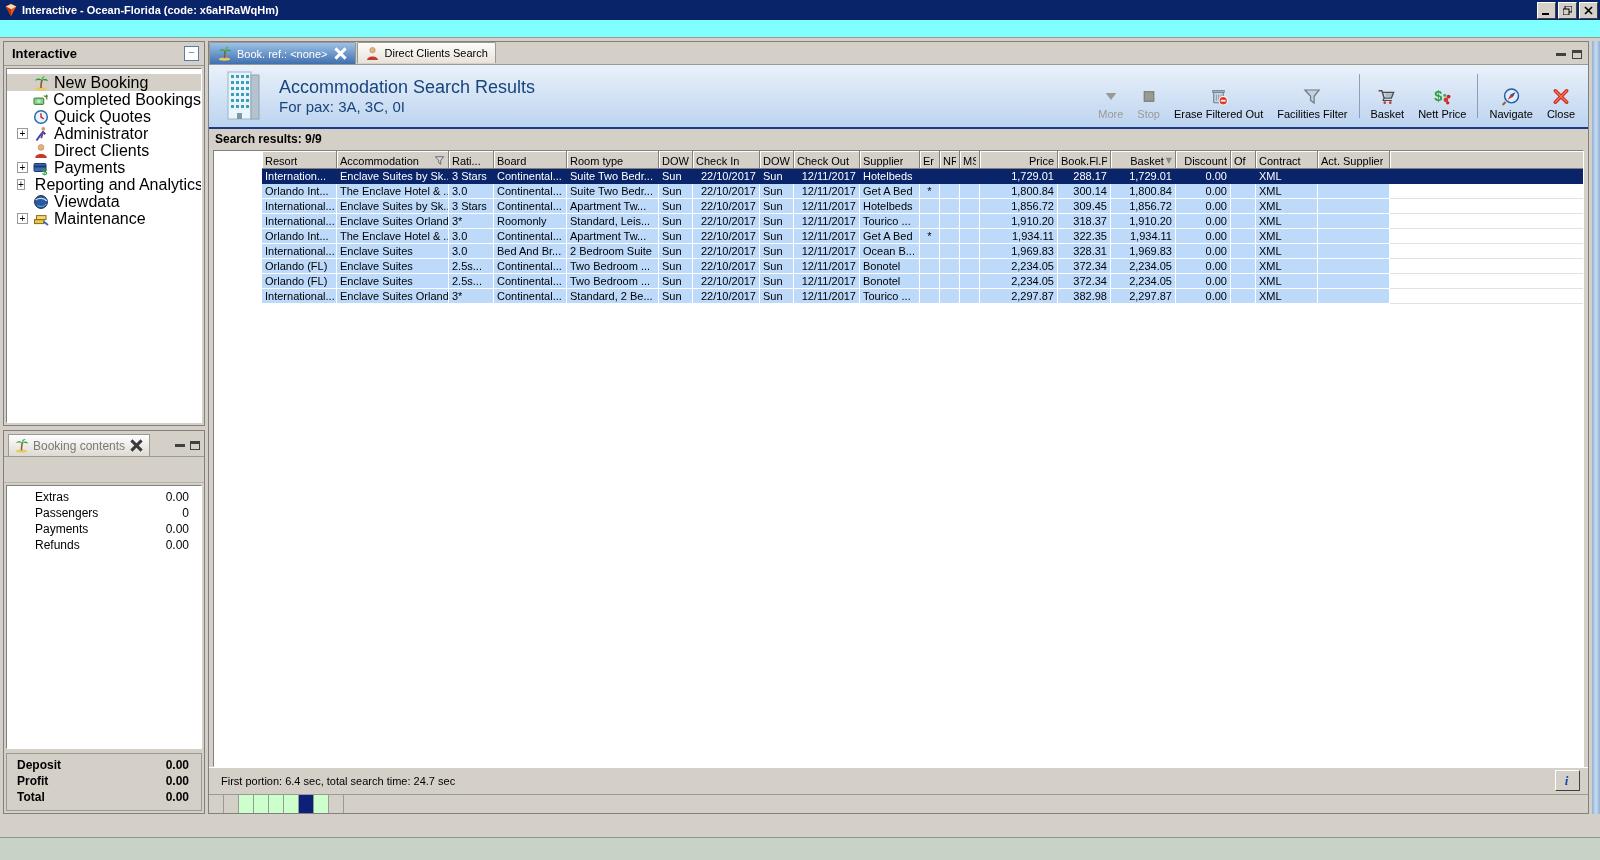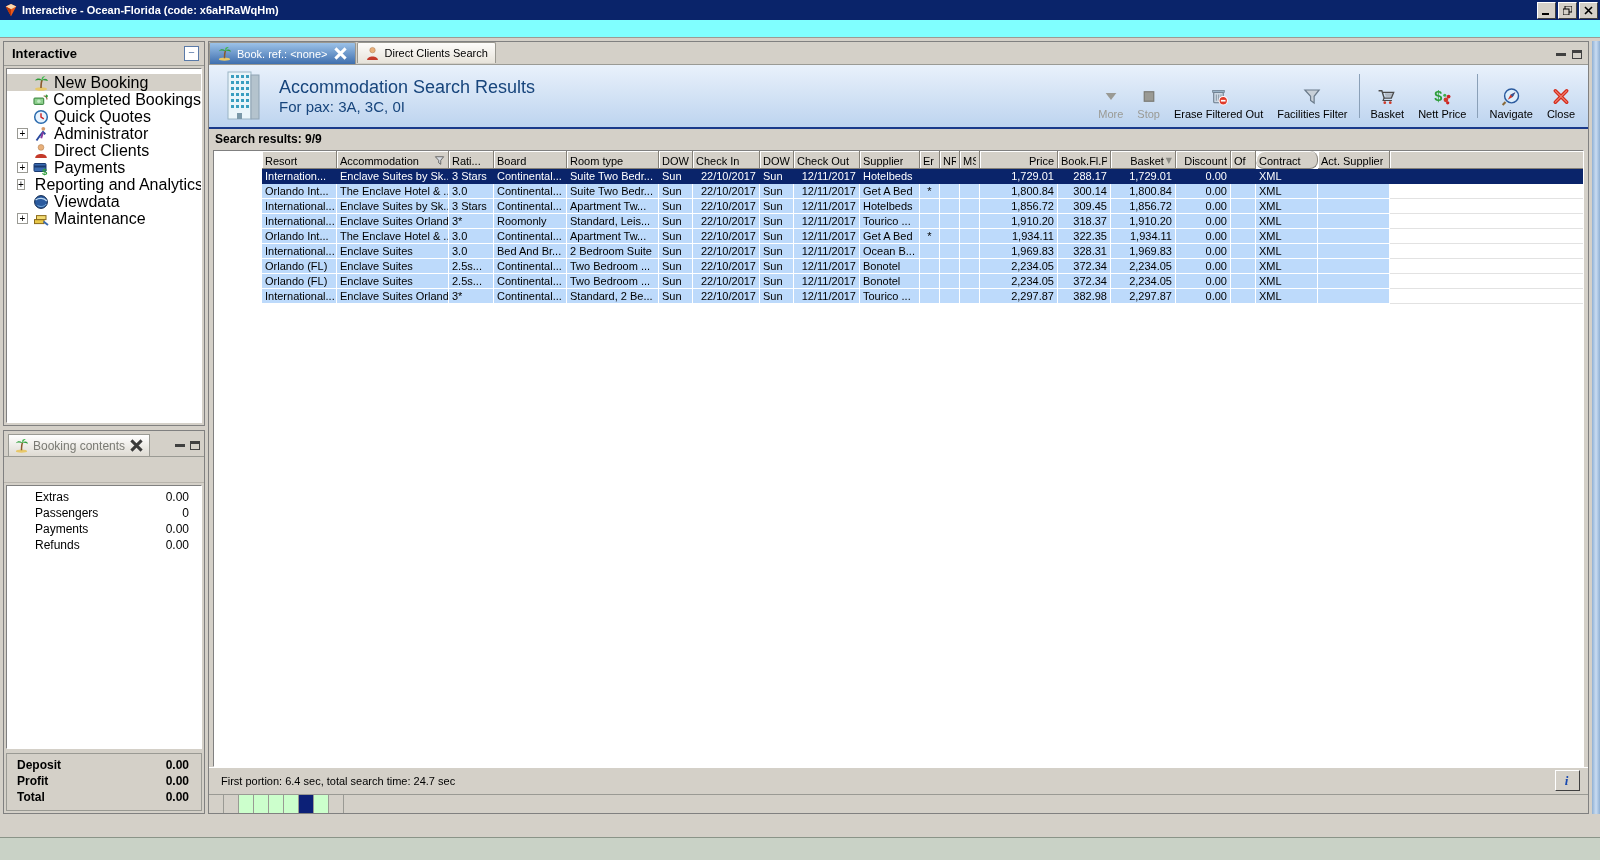--- a/index.html
+++ b/index.html
@@ -571,21 +571,21 @@
               <div class="th right" style="width: 65px;">
                 <span class="lbl">Basket</span>
                 <span class="sortmark">▼</span>
               </div>
               <div class="th right" style="width: 55px;">
                 <span class="lbl">Discount</span>
               </div>
               <div class="th" style="width: 25px;">
                 <span class="lbl">Of</span>
               </div>
-              <div class="th" style="width: 62px; border-radius: 8px;">
+              <div class="th" style="width: 62px;">
                 <span class="lbl">Contract</span>
               </div>
               <div class="th" style="width: 72px;">
                 <span class="lbl">Act. Supplier</span>
               </div>
               <div class="th fill"></div>
             </div>
           <div class="tbody" id="table-body">
               <div class="tr selected">
                 <div class="td" style="width: 75px;">Internation...</div>

